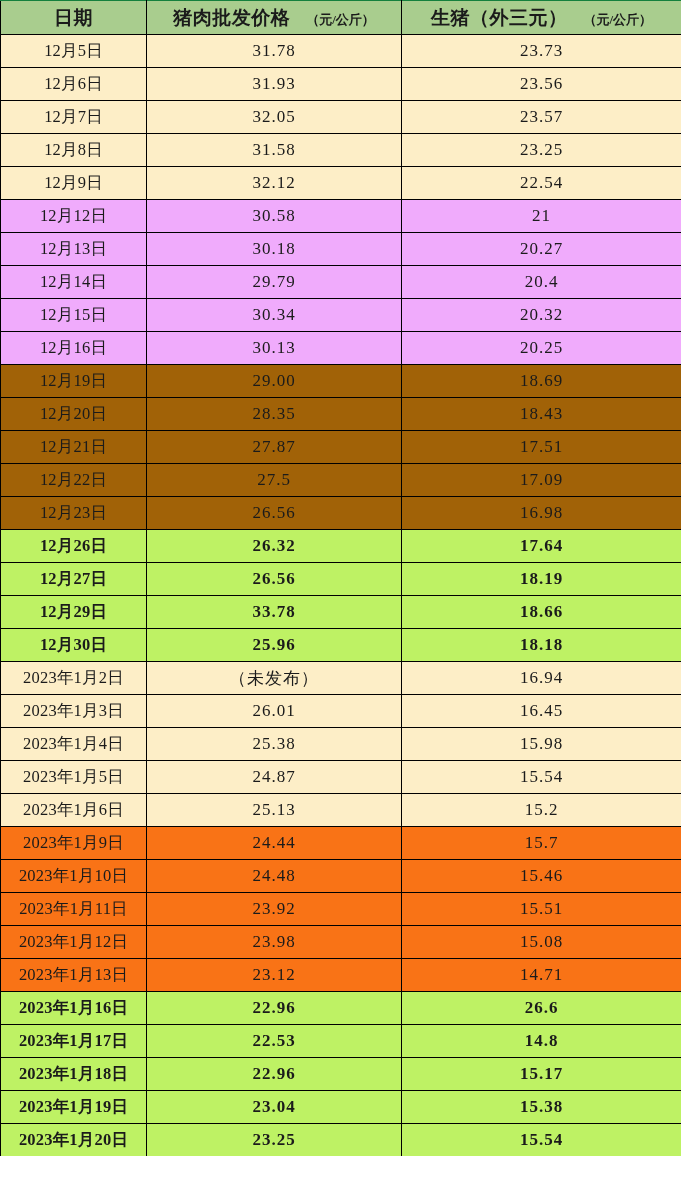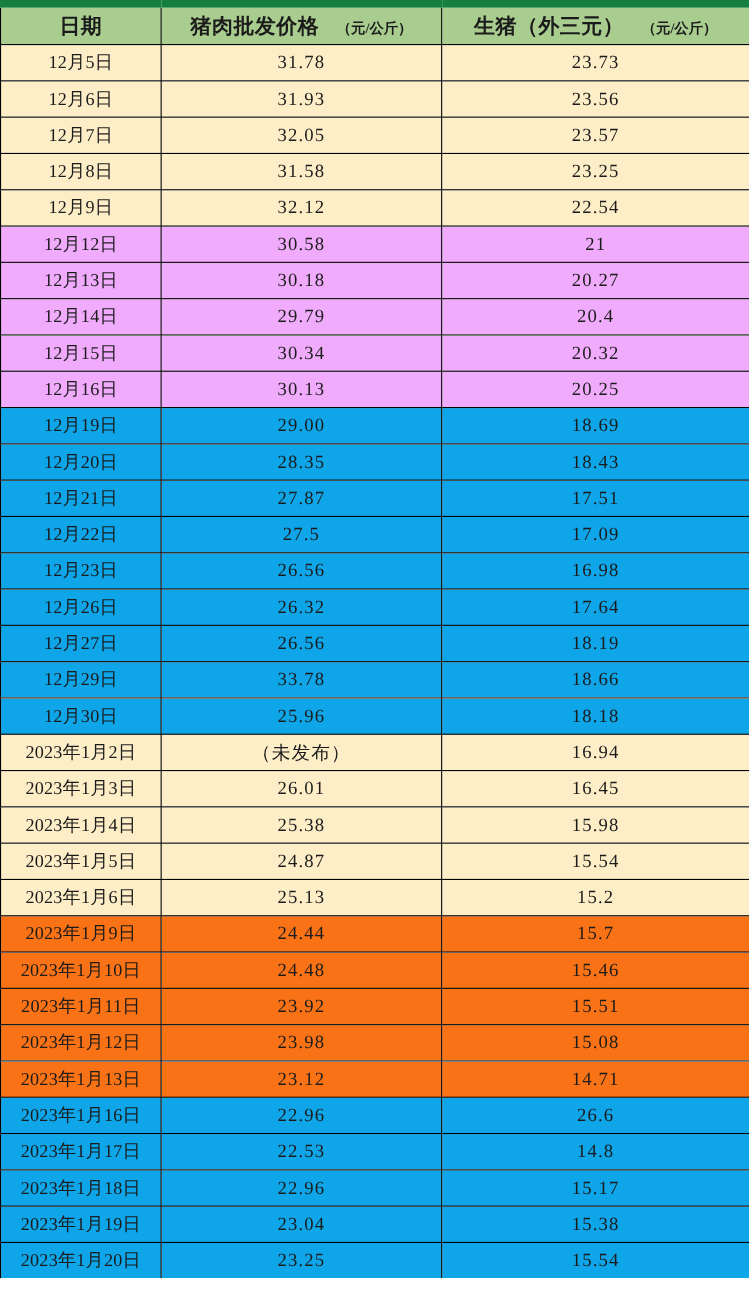--- a/index.html
+++ b/index.html
@@ -33,21 +33,21 @@
     overflow: hidden;
   }
 
   
   #price-table thead th {
     height: 33px;
     background: #a9cd8e;
     font-weight: bold;
     font-size: 19px;
     letter-spacing: 0.5px;
-    border-top: 7px solid #15803d;
+    border-top: 1px solid #15803d;
   }
   #price-table thead th .unit {
     font-size: 13px;
     font-weight: bold;
     letter-spacing: 0;
     margin-left: 16px;
   }
 
   
   #price-table tbody td {
@@ -68,22 +68,22 @@
 
   
   #price-table tbody td:first-child,
   #price-table thead th:first-child { border-left: 1px solid #000000; }
   #price-table tbody td:last-child,
   #price-table thead th:last-child { border-right: 1px solid #000000; }
 
   
   tr.g-cream td  { background: #fdeec7; }
   tr.g-blue td   { background: #f0abfc; }
-  tr.g-peach td  { background: #0ea5e9; }
-  tr.g-green td  { background: #0ea5e9; }
+  tr.g-peach td  { background: #a16207; }
+  tr.g-green td  { background: #bef264; font-weight: bold; }
   tr.g-lav td    { background: #f97316; }
 </style>
 </head>
 <body>
 
 <table id="price-table">
   <colgroup>
     <col class="c-date">
     <col class="c-pork">
     <col class="c-hog">

